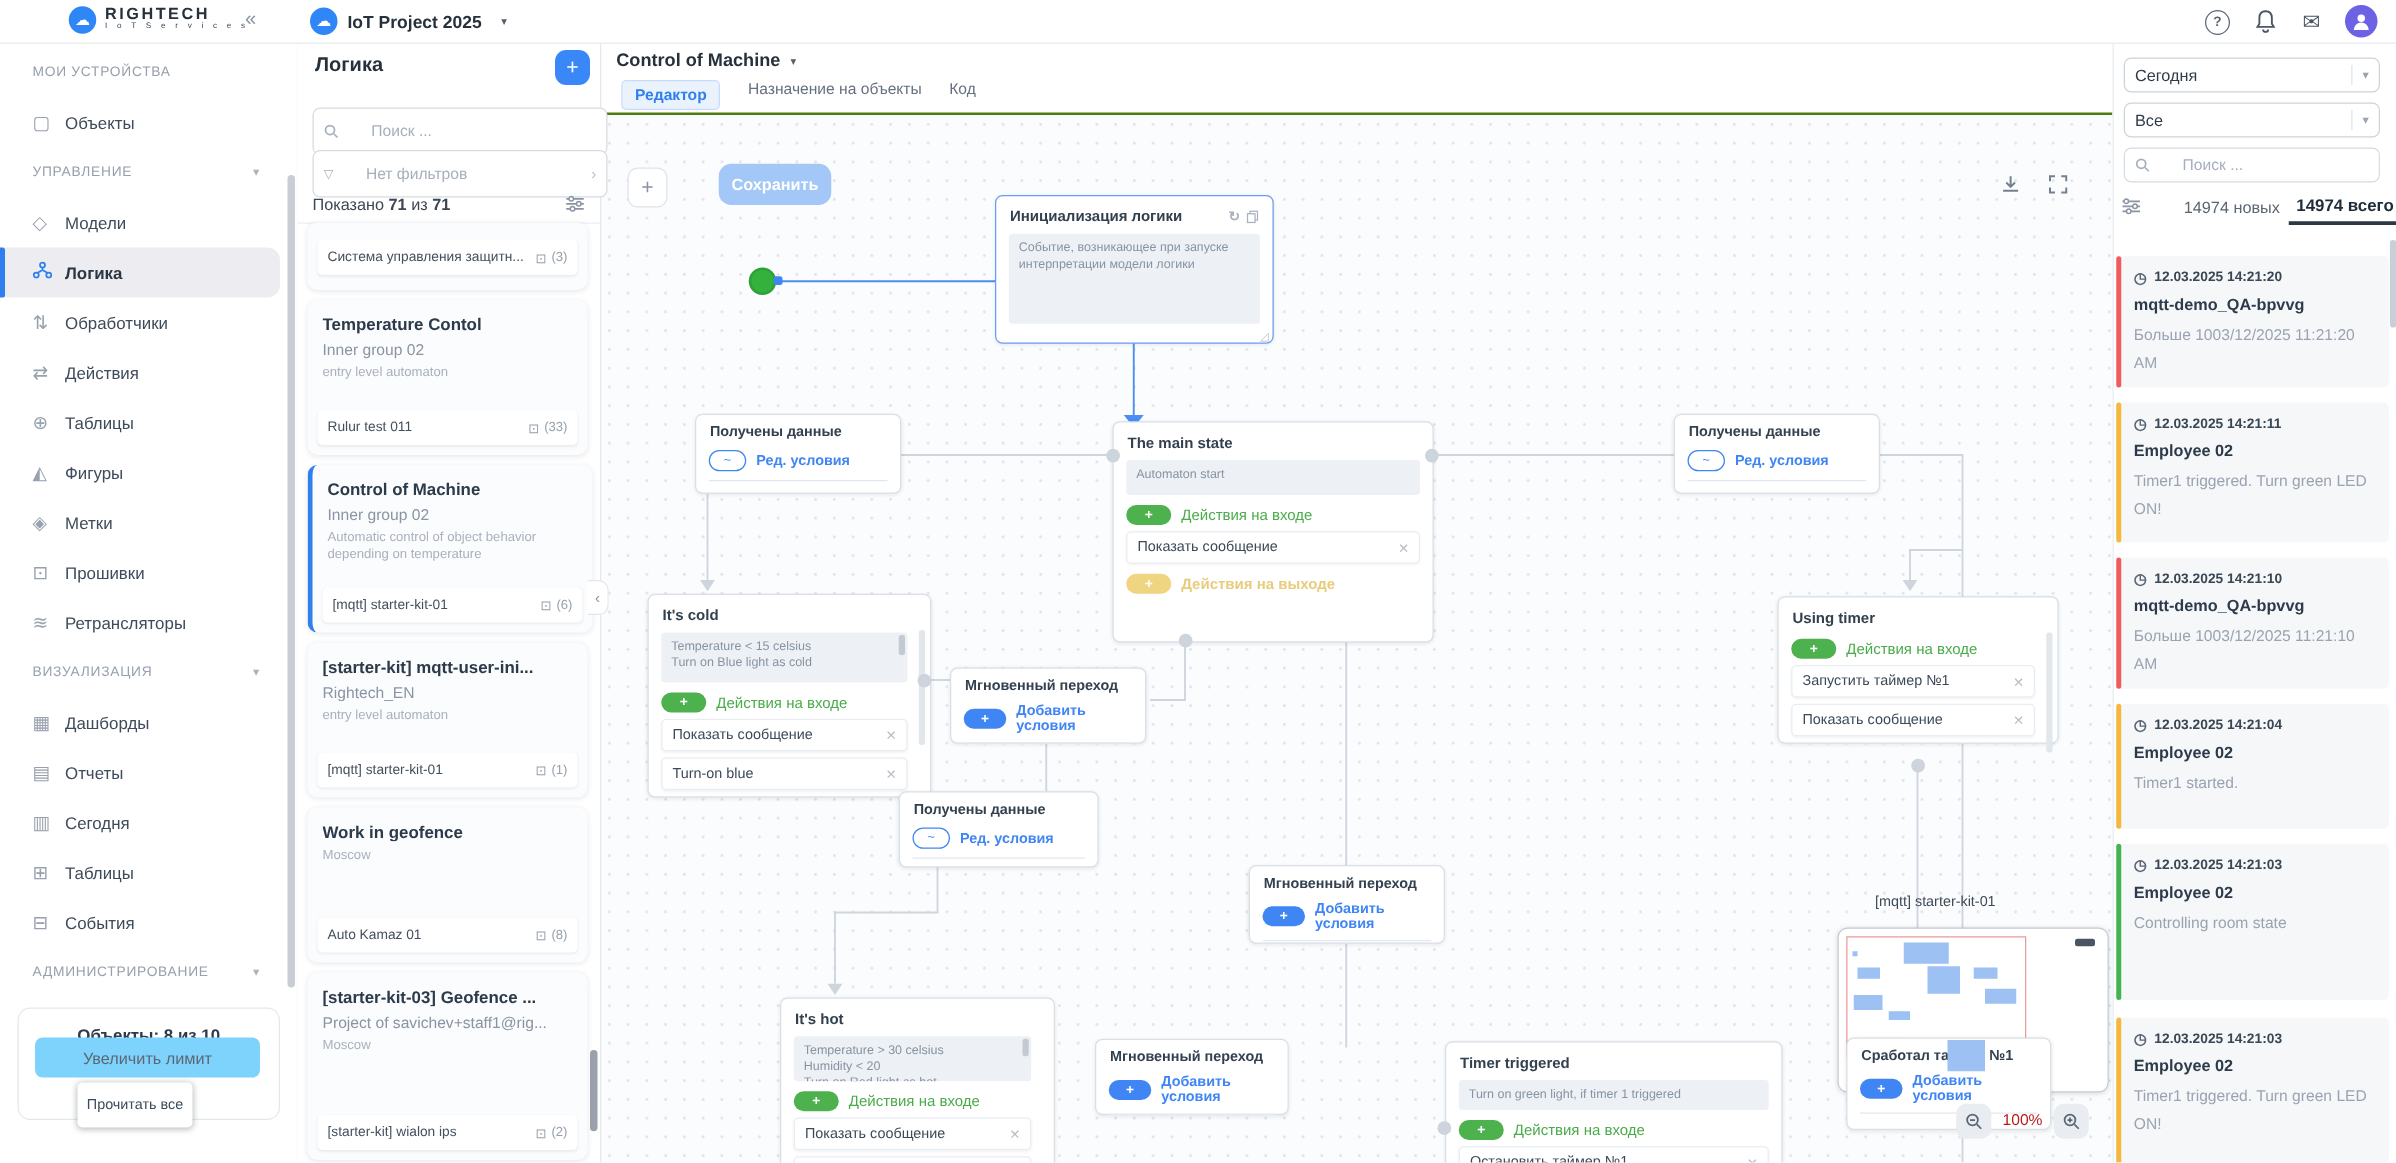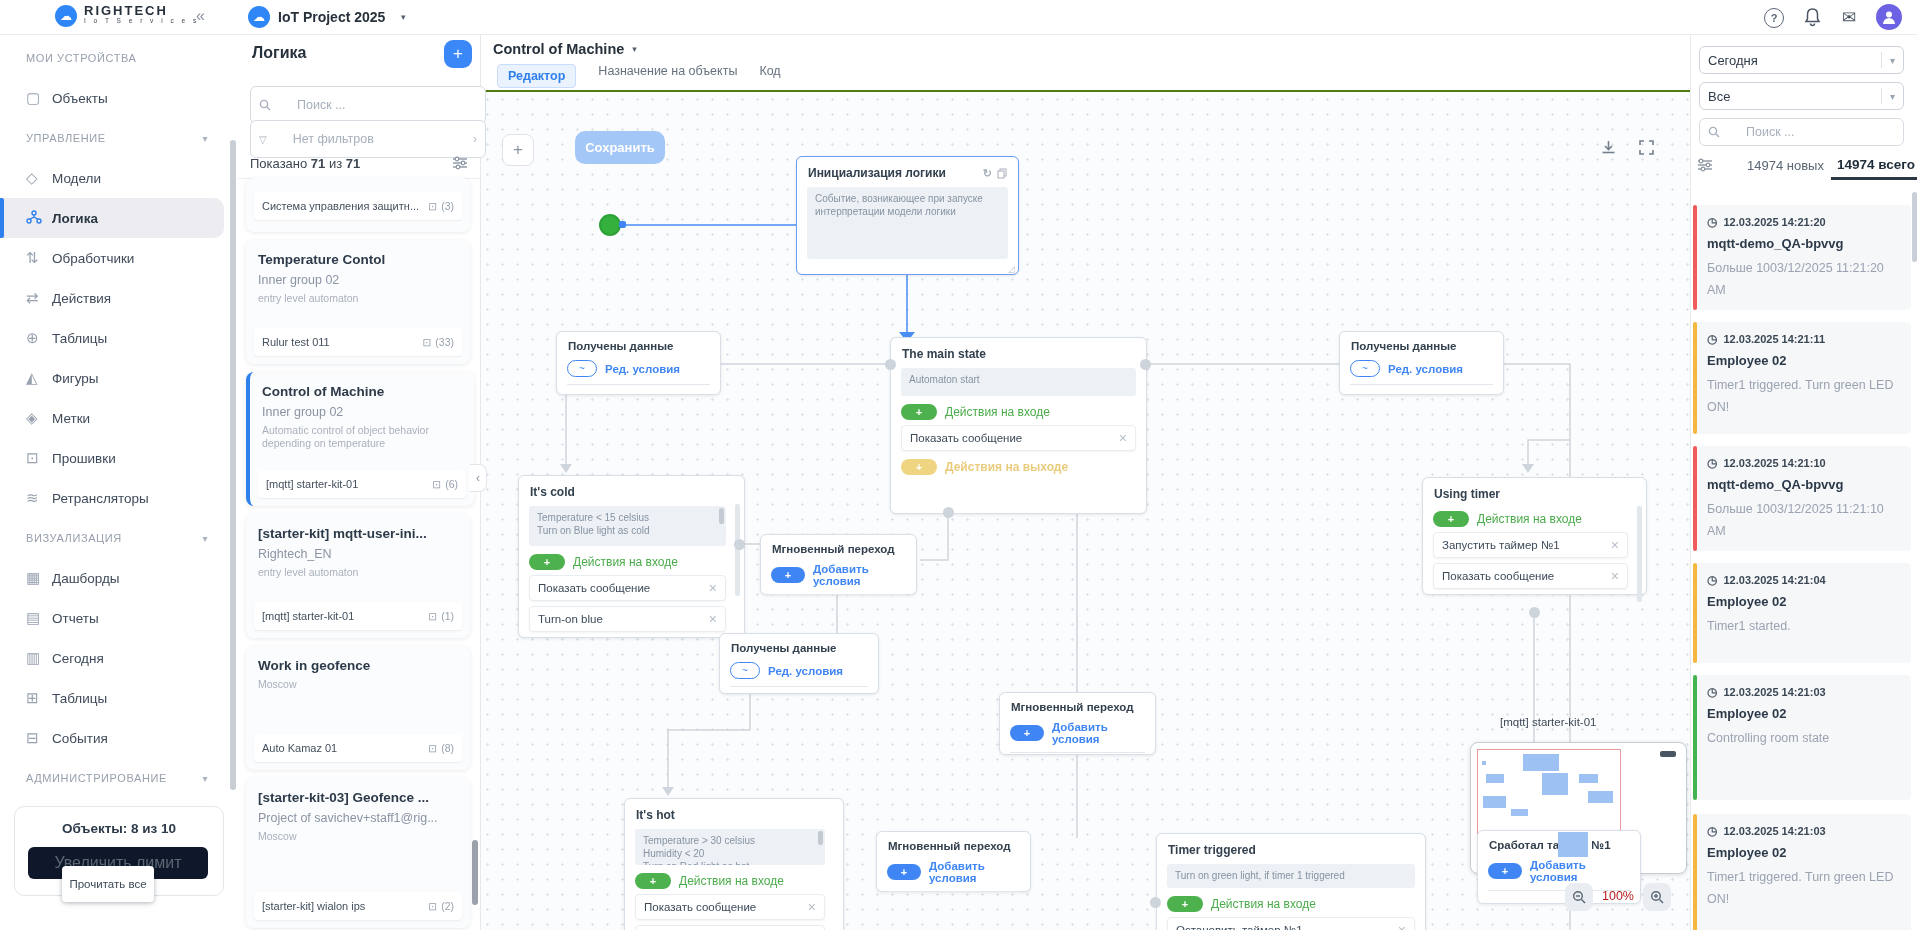--- a/index.html
+++ b/index.html
@@ -18,21 +18,21 @@
   .sbitem .ic{width:26px;font-size:15px;color:#98a2af;flex:0 0 26px}
   .sbitem .lb{font-size:13.5px;color:#3f4b5a}
   .sbhead{height:40px;display:flex;align-items:center;padding-left:26px;font-size:11px;letter-spacing:.6px;color:#97a0ad;justify-content:space-between;padding-right:30px}
   .sbhead .chev{color:#aab2bd;font-size:10px}
   .sbactive{background:#ededf1;border-radius:0 10px 10px 0;margin-right:14px}
   .sbactive:before{content:"";position:absolute;left:0;top:0;bottom:0;width:4px;background:#2f80ed;border-radius:0 2px 2px 0}
   .sbactive .ic{color:#2f80ed}
   .sbactive .lb{font-weight:bold;color:#2b3744}
   #limitcard{position:absolute;left:14px;top:772px;width:208px;height:88px;border:1px solid #e4e7ec;border-radius:10px}
   #limitcard .t{font-size:13.5px;font-weight:bold;text-align:center;margin-top:14px;color:#2c3a49}
-  #limitbtn{position:absolute;left:13px;top:40px;width:180px;height:32px;background:#0f172a;border-radius:6px;display:flex;align-items:center;justify-content:center;font-size:16px;color:#5c6774;cursor:pointer}
+  #limitbtn{position:absolute;left:13px;top:23px;width:180px;height:32px;background:#7dd3fc;border-radius:6px;display:flex;align-items:center;justify-content:center;font-size:13px;color:#5c6774;cursor:pointer}
   .vscroll{position:absolute;background:#c9ced5;border-radius:3px}
   
   #logicpanel{position:absolute;left:238px;top:34px;width:242px;height:896px;background:#fff;border-right:1px solid #e5e8ec;z-index:40}
   .inputbox{position:absolute;border:1px solid #d6dce2;border-radius:6px;background:#fff;display:flex;align-items:center;padding:4px 8px;gap:24px}
   .inputbox input{border:none;outline:none;flex:1;font-size:12.5px;font-family:inherit;color:#3c4752;background:transparent;min-width:0}
   .inputbox input::placeholder{color:#a6afbb}
   .lcard{position:absolute;left:8px;width:224px;background:#fbfcfd;border-radius:8px;box-shadow:0 1px 4px rgba(40,50,65,.10);cursor:pointer}
   .lcard .ct{font-size:13.5px;font-weight:bold;color:#2c3a49;margin:12px 12px 0;white-space:nowrap;overflow:hidden}
   .lcard .cs{font-size:12.5px;color:#8a94a3;margin:6px 12px 0;white-space:nowrap;overflow:hidden}
   .lcard .cd{font-size:10.5px;color:#a9b1bd;margin:5px 12px 0;line-height:13px}

